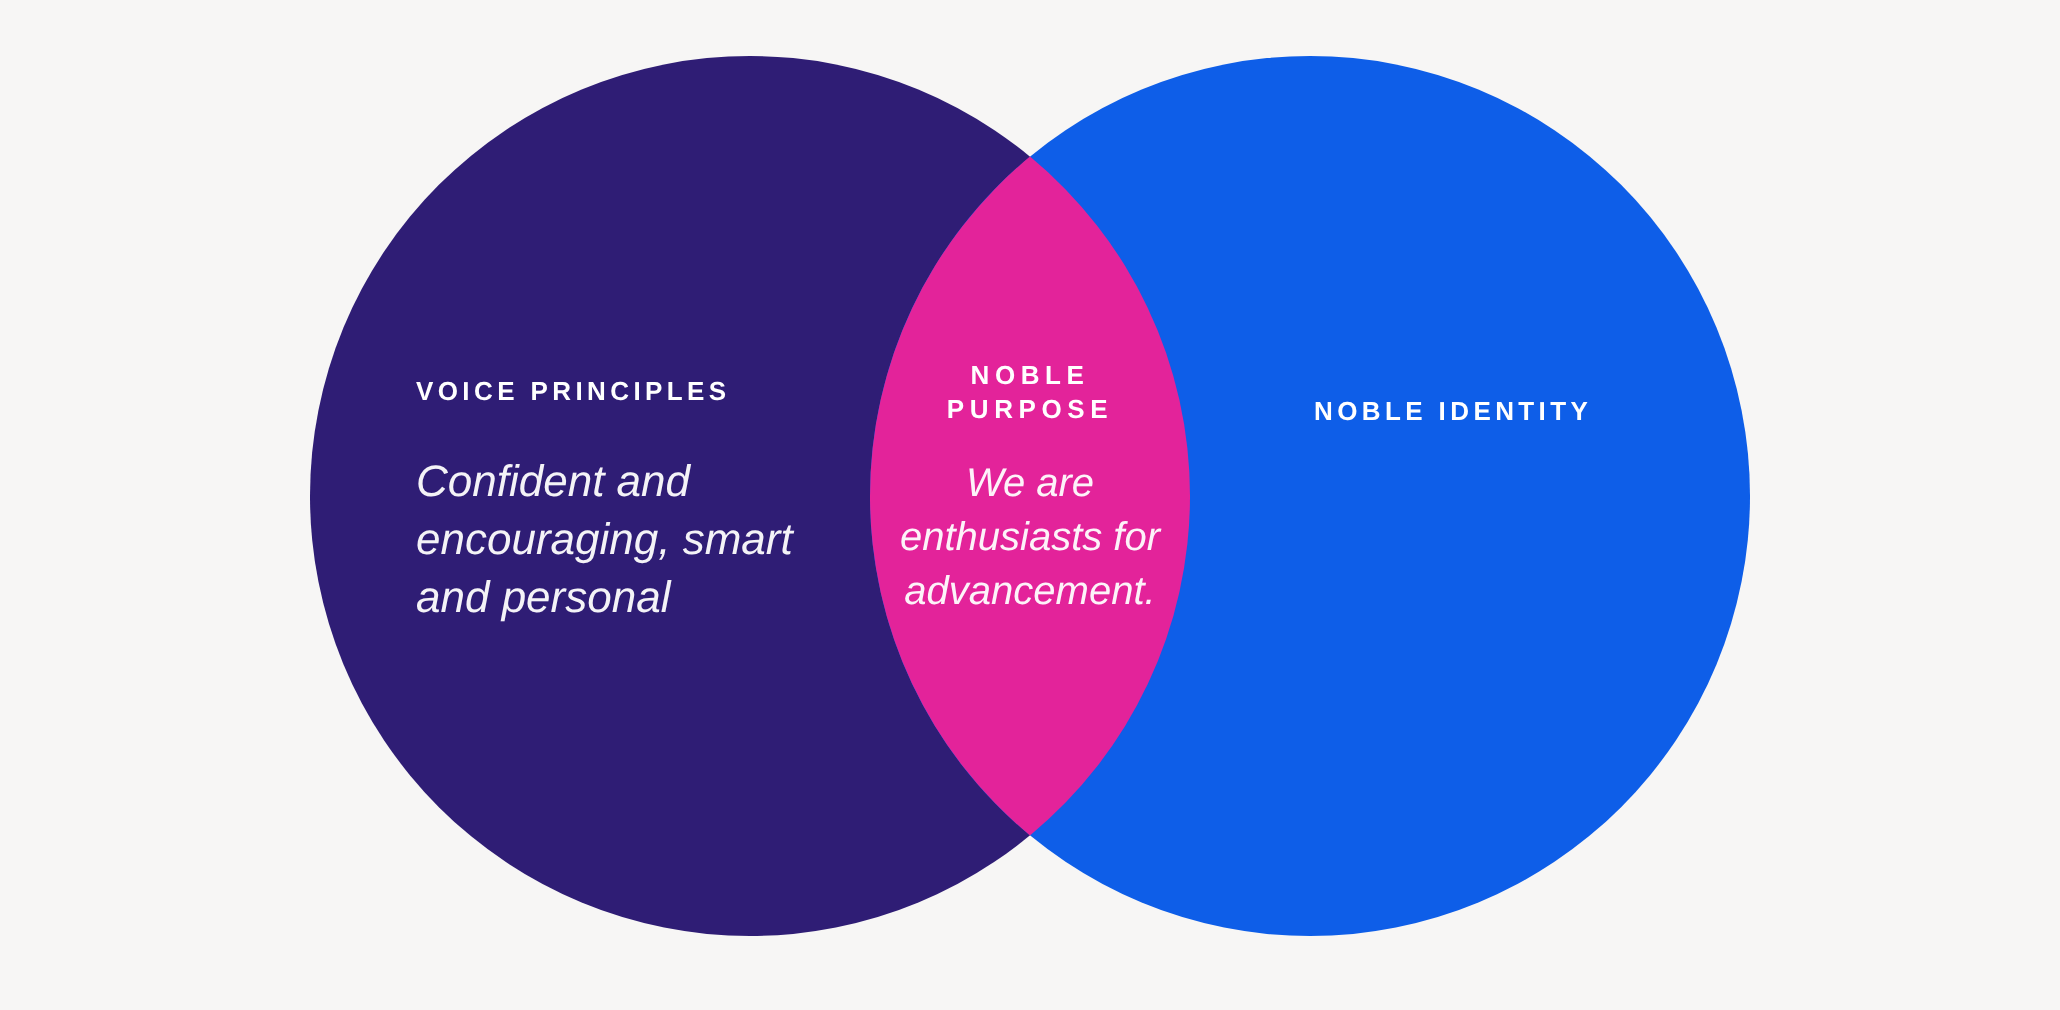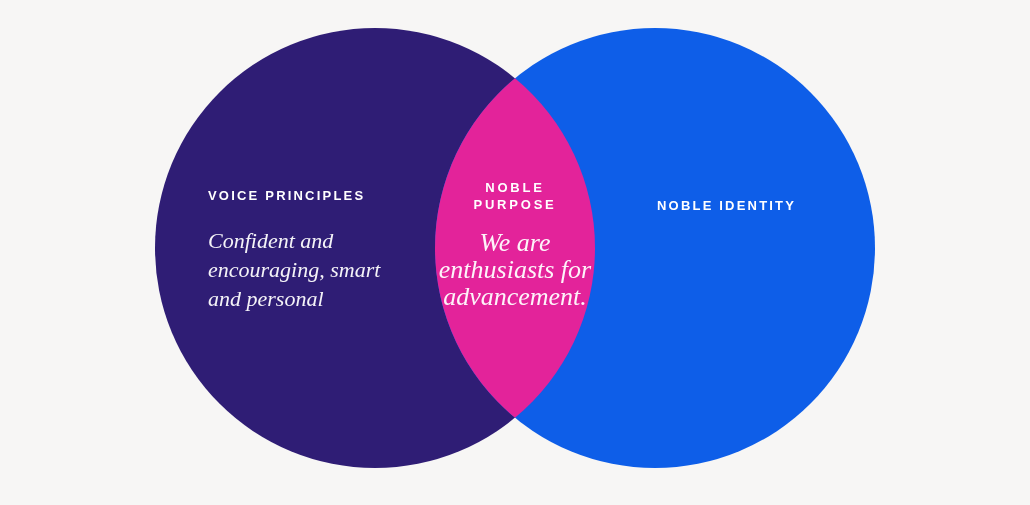--- a/index.html
+++ b/index.html
@@ -37,25 +37,24 @@
   }
   .block-center .set-label { letter-spacing: 2.8px; }
   .set-desc {
     margin-top: 22px;
     font-style: italic;
     font-size: 22px;
     line-height: 29px;
     white-space: pre-line;
     color: #FFFFFF;
     opacity: 0.95;
-    font-family: Liberation Serif, serif;
   }
   .block-center .set-desc {
     margin-top: 16px;
-    font-size: 26px;
+    font-size: 20px;
     line-height: 27px;
   }
 </style>
 </head>
 <body>
 
 <div class="stage">
 
   <svg class="venn-svg" width="1030" height="505" viewBox="0 0 1030 505" aria-hidden="true">
     <circle cx="375" cy="248" r="220" fill="#2F1D75"></circle>

